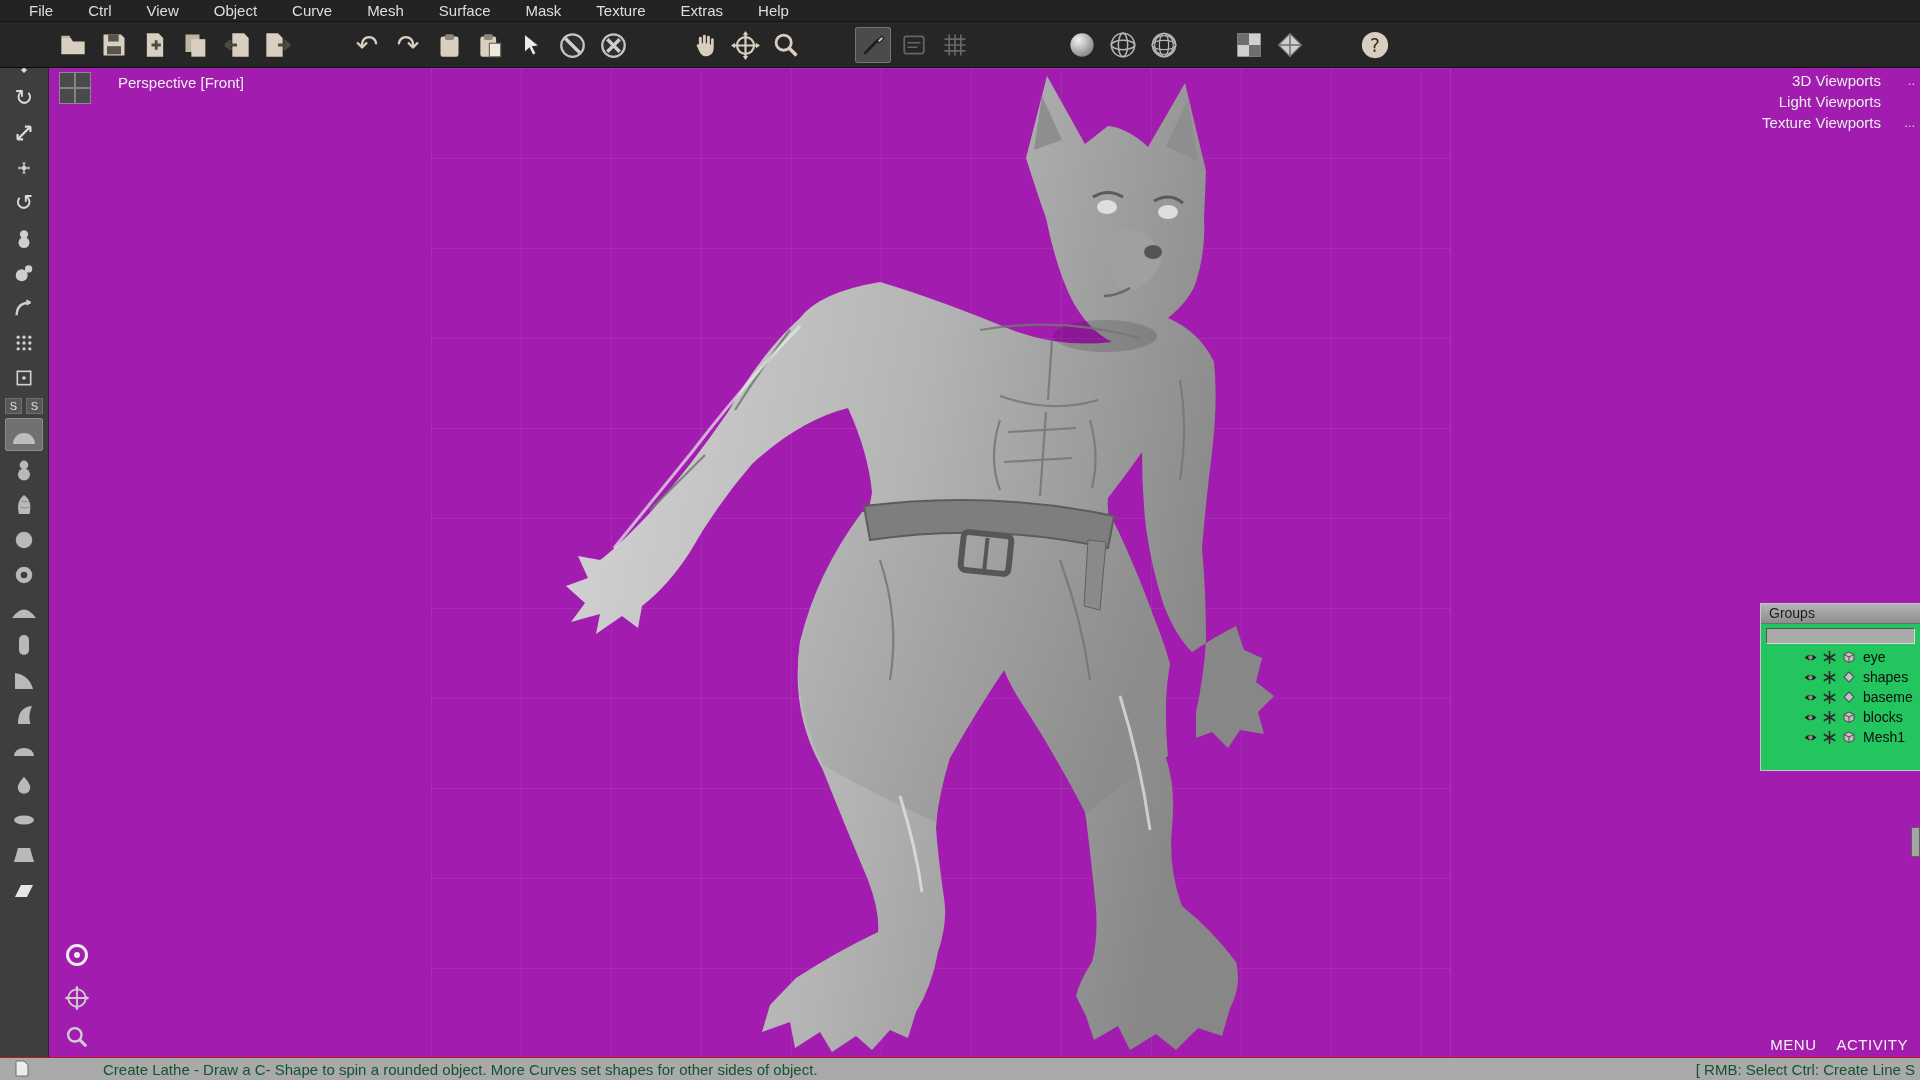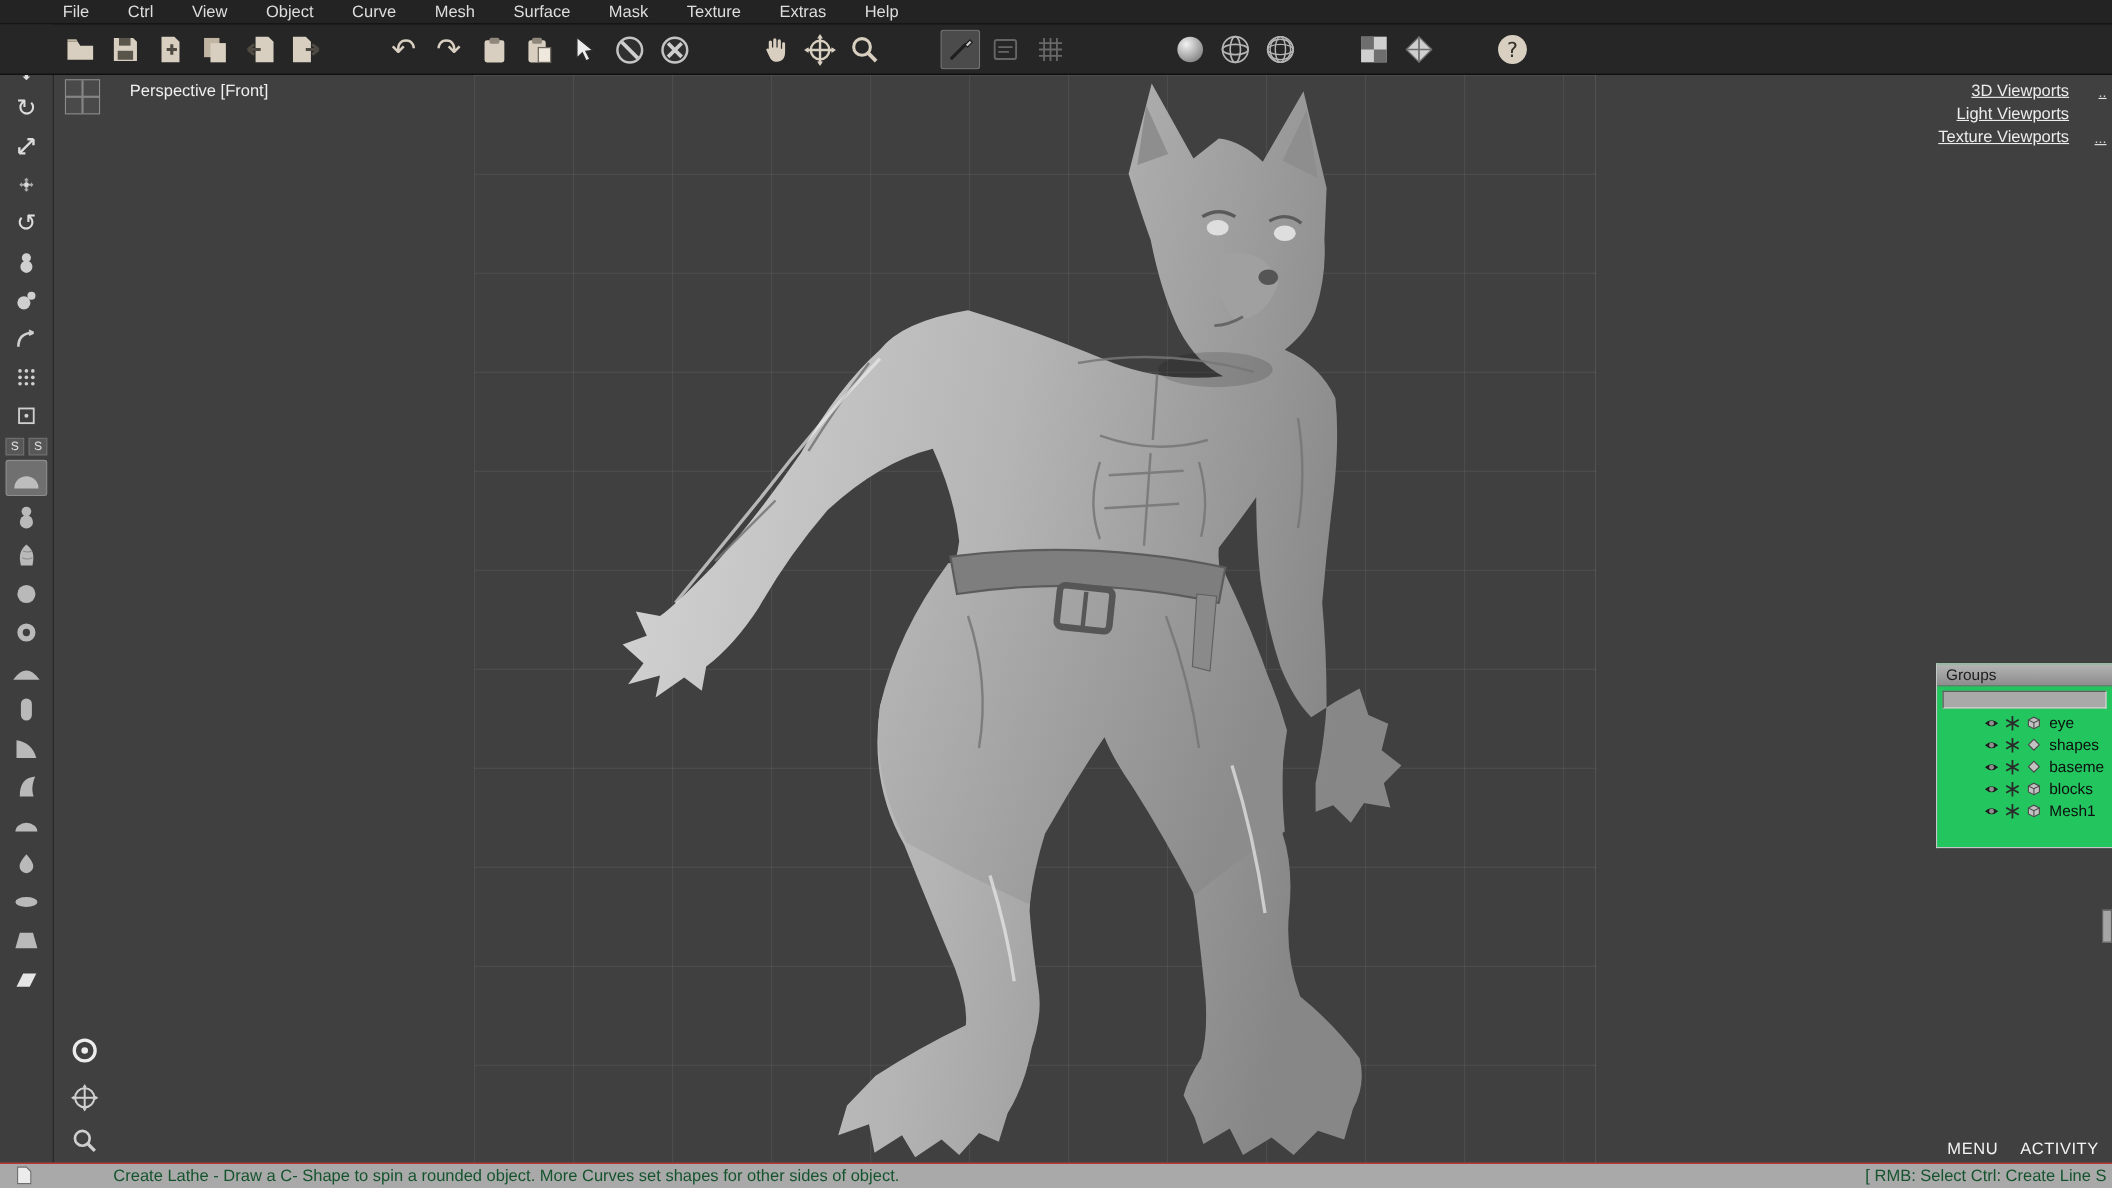--- a/index.html
+++ b/index.html
@@ -2,21 +2,21 @@
 <html><head>
 <meta charset="utf-8">
 <style>
   * { box-sizing: border-box; margin: 0; padding: 0; }
   html,body { width:1920px; height:1080px; overflow:hidden; background:#050505;
     font-family:"Liberation Sans","DejaVu Sans",sans-serif; }
   .app { position:absolute; inset:0; }
 
   
   .menubar { position:absolute; top:0; left:0; right:0; height:22px; background:#232323;
-    border-bottom:1px solid #151515; display:flex; align-items:center; padding-left:40px; z-index:50; }
+    border-bottom:1px solid #151515; display:flex; align-items:center; padding-left:12px; z-index:50; }
   .menu-item { color:#dedede; font-size:15px; padding:0 18px 0 17px; height:100%;
     display:flex; align-items:center; cursor:default; }
 
   
   .toolbar { position:absolute; top:22px; left:0; right:0; height:46px; background:#262626;
     border-bottom:1px solid #0c0c0c; z-index:49; }
   .tb-group { position:absolute; top:5px; display:flex; gap:5px; }
   .tb-btn { width:36px; height:36px; display:flex; align-items:center; justify-content:center; border-radius:3px; }
   .tb-btn.pressed { background:#4b4b4b; box-shadow:inset 0 0 0 1px #757575; }
   .tb-btn.dim { opacity:.55; }
@@ -28,33 +28,33 @@
   .lt-title { width:100%; height:23px; background:#313131; color:#dcdcdc; font-size:13px;
     padding:4px 0 0 3px; overflow:hidden; white-space:nowrap; }
   .lt-btn { width:38px; height:33px; margin:1px 0; display:flex; align-items:center; justify-content:center; border-radius:3px; flex:none; }
   .lt-btn.selected { background:#707070; box-shadow:inset 0 0 0 1px #8d8d8d; }
   .lt-glyph { font-size:22px; color:#dcdcdc; line-height:1; }
   .sym-row { display:flex; gap:4px; margin:3px 0; }
   .sym-btn { width:17px; height:16px; background:#575757; border:1px solid #6f6f6f; color:#e2e2e2;
     font-size:11px; display:flex; align-items:center; justify-content:center; }
 
   
-  .viewport { position:absolute; left:49px; top:68px; right:0; bottom:23px; background:#404040; overflow:hidden; z-index:1; }
+  .viewport { position:absolute; left:49px; top:68px; right:0; bottom:23px; background:#a21caf; overflow:hidden; z-index:1; }
   .grid { position:absolute; left:382px; top:0; width:1020px; height:100%;
     background-image:linear-gradient(rgba(215,215,215,.09) 1px, transparent 1px),
                      linear-gradient(90deg, rgba(215,215,215,.09) 1px, transparent 1px);
     background-size:90px 90px; border-right:1px solid rgba(210,210,210,.13); }
   .model-svg { position:absolute; left:-49px; top:-68px; width:1920px; height:1080px; }
   .vp-quad-icon { position:absolute; left:10px; top:4px; width:32px; height:32px; background:#4a4a4a;
     border:1px solid #8b8b8b;
     background-image:linear-gradient(#848484,#848484),linear-gradient(#848484,#848484);
     background-size:2px 100%,100% 2px; background-position:center,center; background-repeat:no-repeat; }
   .vp-label { position:absolute; left:69px; top:6px; color:#efefef; font-size:15px; }
   .vp-modes { position:absolute; right:5px; top:2px; z-index:15; }
-  .vp-mode-row { display:flex; justify-content:flex-end; align-items:flex-end; height:21px; color:#ececec; font-size:15px;text-decoration:underline; }
+  .vp-mode-row { display:flex; justify-content:flex-end; align-items:center; height:21px; color:#ececec; font-size:15px; }
   .vp-mode-more { width:34px; text-align:right; color:#cfcfcf; font-size:13px; }
   .vp-ctl { position:absolute; left:13px; width:30px; height:30px; display:flex; align-items:center; justify-content:center; }
   .ring { width:22px; height:22px; border:3px solid #ececec; border-radius:50%; position:relative; }
   .ring::after { content:""; position:absolute; left:50%; top:50%; width:6px; height:6px; margin:-3px 0 0 -3px;
     background:#ececec; border-radius:50%; }
 
   
   .groups-panel { position:absolute; right:0; top:603px; width:160px; height:168px; background:#22c55e;
     border:1px solid #c6c6c6; border-right:none; z-index:20; }
   .gp-title { height:20px; background:linear-gradient(#b4b4b4,#8d8d8d); color:#1d1d1d; font-size:14px;

